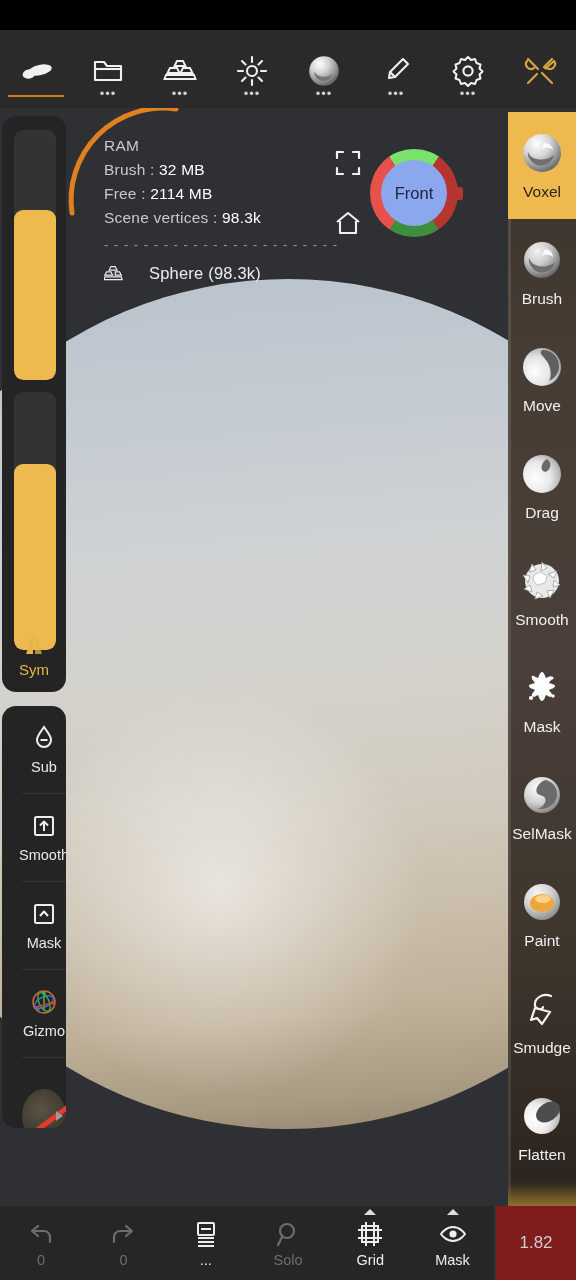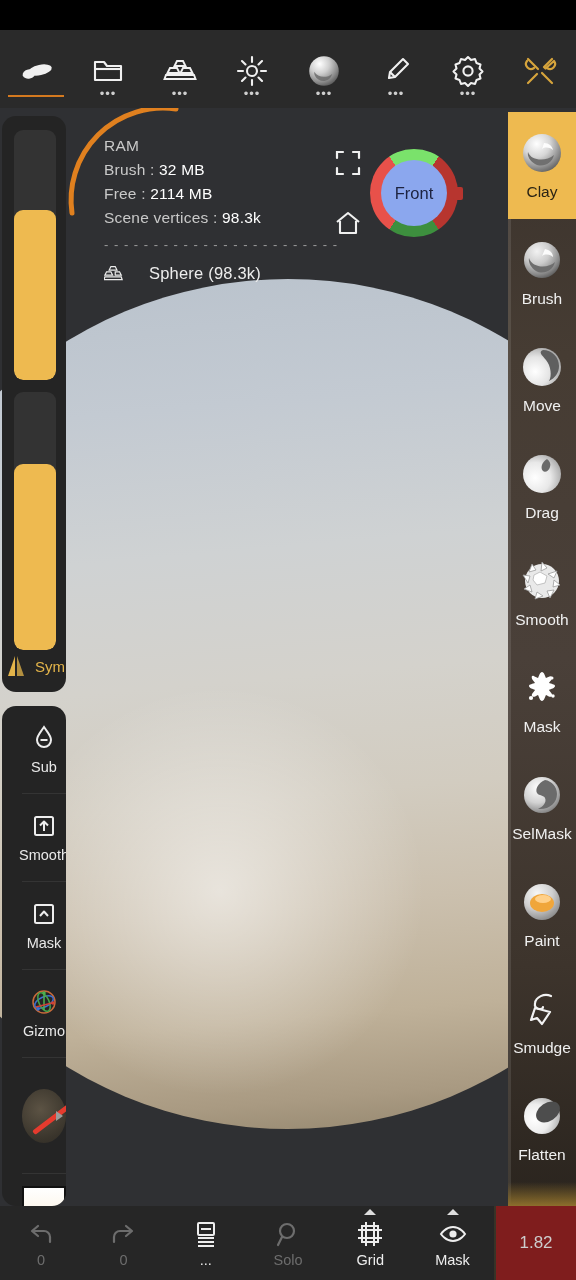--- a/index.html
+++ b/index.html
@@ -58,25 +58,25 @@
     background:#b7352f; border-radius:2px; }
 
   
   #left-top { position:absolute; left:2px; top:116px; width:64px; height:576px;
     background:#242424; border-radius:14px; }
   .slider { position:absolute; left:12px; width:42px; background:#333333;
     border-radius:9px; overflow:hidden; }
   .slider .fill { position:absolute; left:0; right:0; bottom:0;
     background:#eeba50; border-radius:9px; }
   #sym { position:absolute; left:0; bottom:14px; width:64px;
-    display:flex; flex-direction:row; align-items:center; gap:5px; }
+    display:flex; flex-direction:column; align-items:center; gap:5px; }
   #sym svg { width:28px; height:24px; }
   #sym span { color:#e3b44a; font-size:15px; }
 
-  #left-bot { position:absolute; left:2px; top:706px; width:64px; height:500px;
+  #left-bot { position:absolute; left:2px; top:706px; width:64px; height:422px;
     background:#242424; border-radius:14px; overflow:hidden;padding-left:20px; }
   .lb-item { height:88px; display:flex; flex-direction:column;
     align-items:center; justify-content:center; gap:7px;
     border-bottom:1px solid #343434; }
   .lb-item svg { width:28px; height:28px; }
   .lb-item span { color:#e9e9e9; font-size:14.5px; }
   #swatch-alpha { position:relative; height:116px; display:flex;
     align-items:center; justify-content:center; border-bottom:1px solid #343434; }
   #swatch-alpha .disc { width:54px; height:54px; border-radius:50%;
     background:radial-gradient(circle at 42% 38%, #5c5344, #3a352c 70%, #2e2a24); }
@@ -356,21 +356,21 @@
                 <stop offset="45%" stop-color="#d6d6d6"></stop>
             <stop offset="80%" stop-color="#8f8f8f"></stop>
                 <stop offset="100%" stop-color="#636363"></stop>
           </radialGradient>
             </defs>
           <circle cx="23" cy="23" r="19" fill="url(#g1)"></circle>
           <path d="M9 22c3 9 18 10 26 3-2 9-12 13-19 9-5-3-8-8-7-12z" fill="#707070"></path>
           <path d="M25 13c5 0 8 3 9 7-4-3-8-3-11-1z" fill="#fff" opacity=".9"></path>
         </svg>
       </span>
-      <span class="lbl">Clay</span>
+      <span class="lbl">Voxel</span>
     </div>
 
     <div class="rt-item">
       <span class="rt-ico">
         <svg viewBox="0 0 46 46">
           <defs>
               <radialGradient id="g2" cx="36%" cy="26%" r="78%">
             <stop offset="0%" stop-color="#f2f2f2"></stop>
                 <stop offset="45%" stop-color="#cccccc"></stop>
             <stop offset="82%" stop-color="#8a8a8a"></stop>

